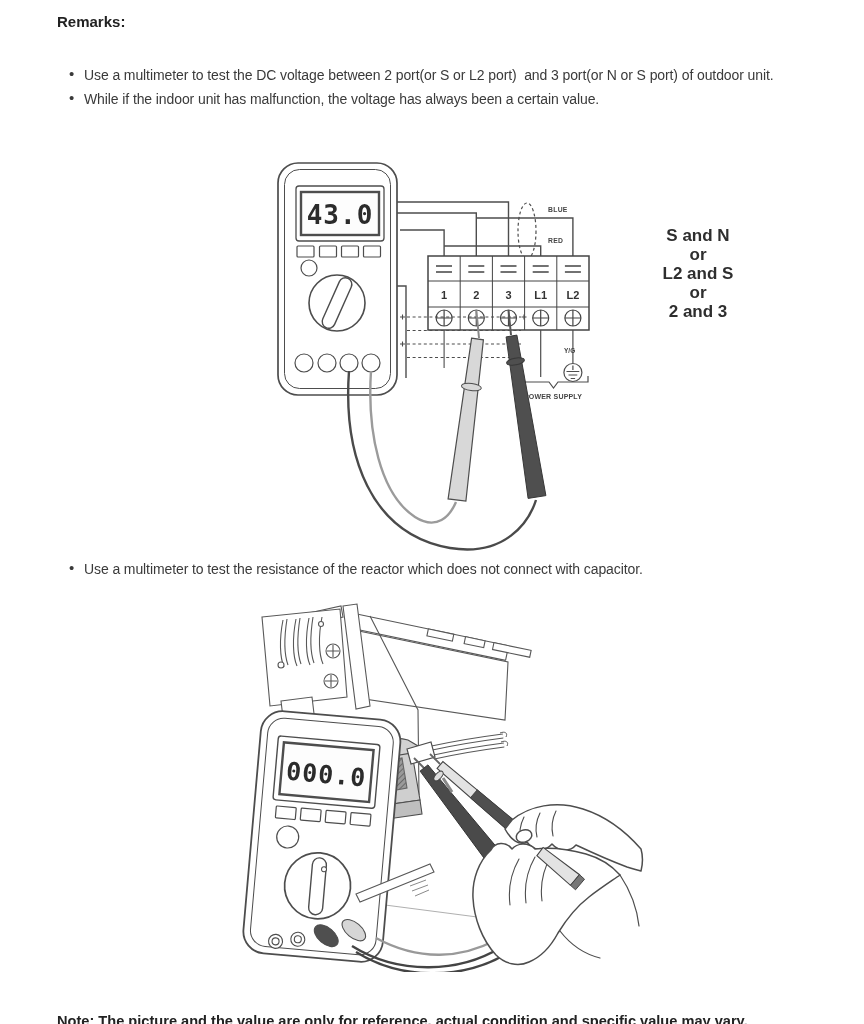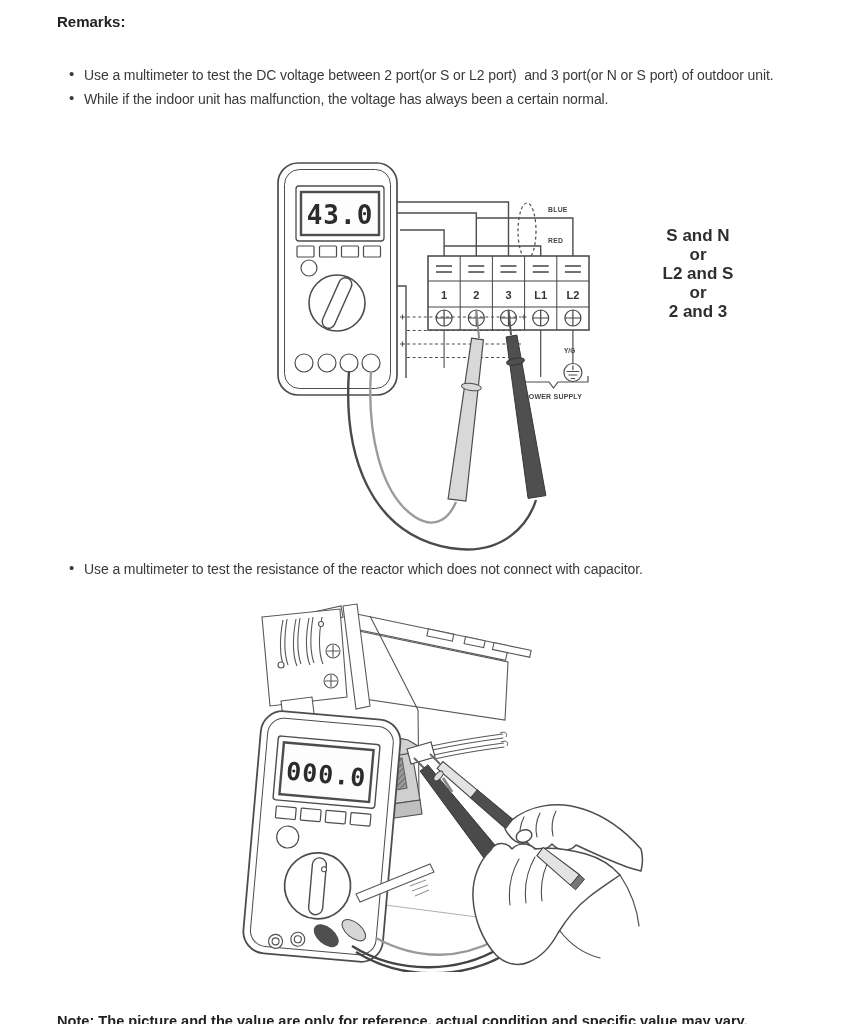--- a/index.html
+++ b/index.html
@@ -27,21 +27,21 @@
 </head>
 <body>
 
 <div class="remarks-heading">Remarks:</div>
 
 <ul class="blist b1">
   <li>
     <span class="bline">Use a multimeter to test the DC voltage between 2 port(or S or L2 port)  and 3 port(or N or S port) of outdoor unit.</span>
   </li>
   <li>
-    <span class="bline">While if the indoor unit has malfunction, the voltage has always been a certain normal.</span>
+    <span class="bline">While if the indoor unit has malfunction, the voltage has always been a certain value.</span>
   </li>
 </ul>
 
 <svg id="fig1" class="fig" width="380" height="412" viewBox="225 150 380 412">
 
   <g stroke="#4d4d4d" fill="#ffffff">
     <rect x="278" y="163" width="119" height="232" rx="20" stroke-width="1.7"></rect>
     <rect x="284.5" y="169.5" width="106" height="219" rx="15" stroke-width="1"></rect>
     <g>
       <rect x="296" y="186" width="88" height="55" rx="3" stroke-width="1.3"></rect>

